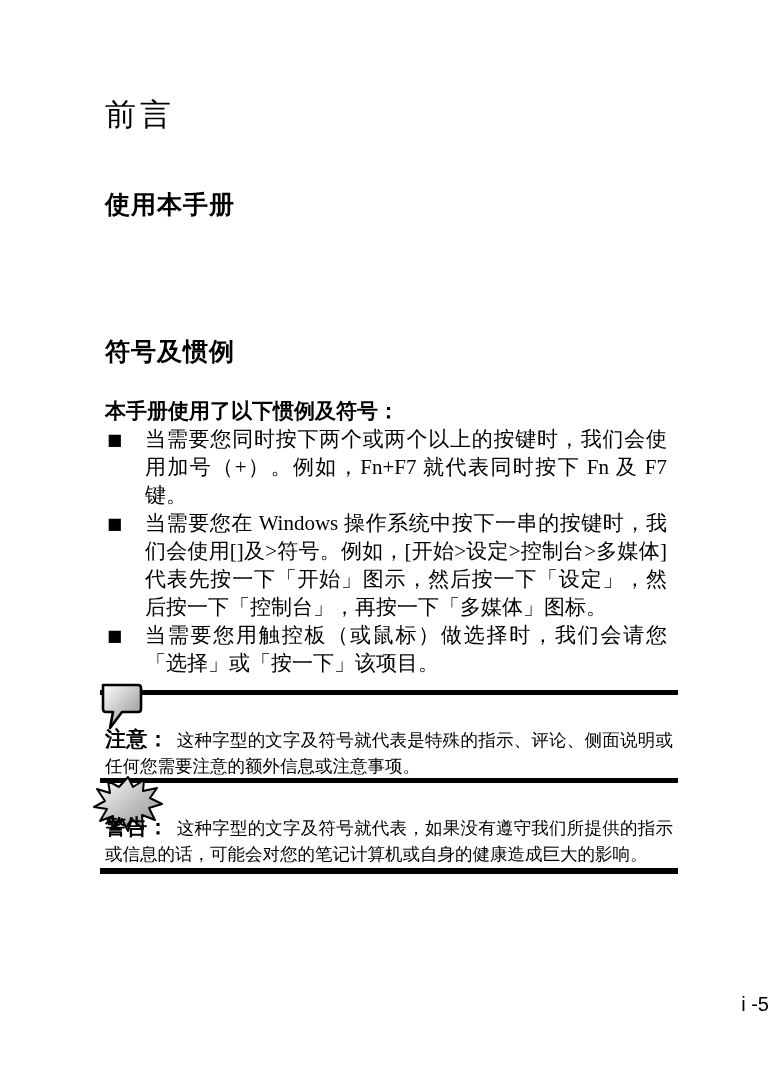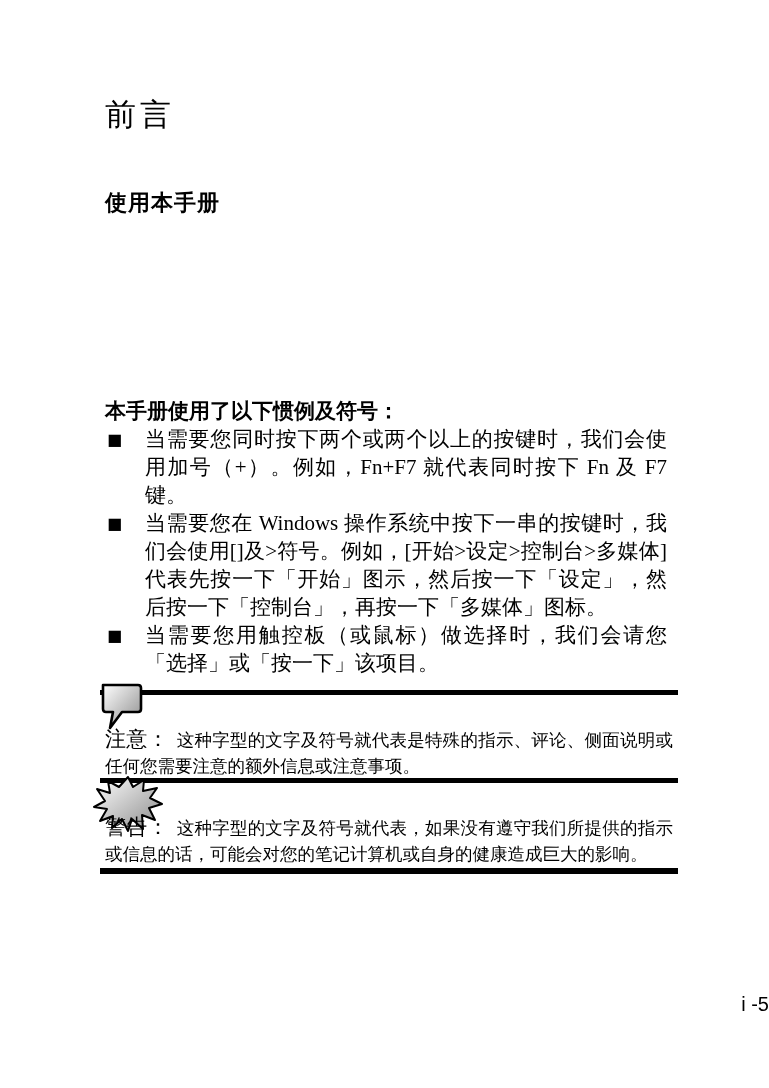--- a/index.html
+++ b/index.html
@@ -14,21 +14,21 @@
     overflow: hidden;
   }
   .abs { position: absolute; }
 
   .doc-title {
     left: 105px; top: 94px;
     font-size: 31px; font-weight: normal; letter-spacing: 4px;
   }
   .section-heading {
     left: 105px;
-    font-size: 22px; font-weight: bold; letter-spacing: 1px;
+    font-size: 25px; font-weight: bold; letter-spacing: 1px;
   }
   .heading-usage { top: 188px; }
   .heading-symbols { top: 335px; }
 
   .body-text {
     left: 105px; width: 562px;
     font-size: 21px; line-height: 28px;
     text-align: justify;
   }
   .p-usage { top: 249px; }
@@ -59,41 +59,42 @@
   .icon-burst { left: 92px; top: 775px; }
 
   .callout-text {
     left: 105px; width: 568px;
     font-size: 17.5px; line-height: 26px;
     text-align: justify;
   }
   .note-text { top: 726px; }
   .warn-text { top: 814px; }
   .callout-label {
-    font-size: 21px; font-weight: normal;
+    font-size: 21px; font-weight: bold;
     padding-right: 8px;
   }
 
   .page-number {
     left: 0; top: 993px; width: 100%;
     text-align: right;
     font-family: "Liberation Sans", "DejaVu Sans", sans-serif;
     font-size: 20px;
   }
 </style>
 </head>
 <body>
 
 <div class="page">
 
   <h1 class="abs doc-title">前言</h1>
 
   <h2 class="abs section-heading heading-usage">使用本手册</h2>
 
 
+  <h2 class="abs section-heading heading-symbols">符号及惯例</h2>
 
   <p class="abs body-text p-intro">本手册使用了以下惯例及符号：</p>
 
   <ul class="abs bullet-list">
     <li>
       <span class="bullet-marker">■</span>
       <span>当需要您同时按下两个或两个以上的按键时，我们会使用加号（+）。例如，Fn+F7 就代表同时按下 Fn 及 F7 键。</span>
     </li>
     <li>
       <span class="bullet-marker">■</span>

